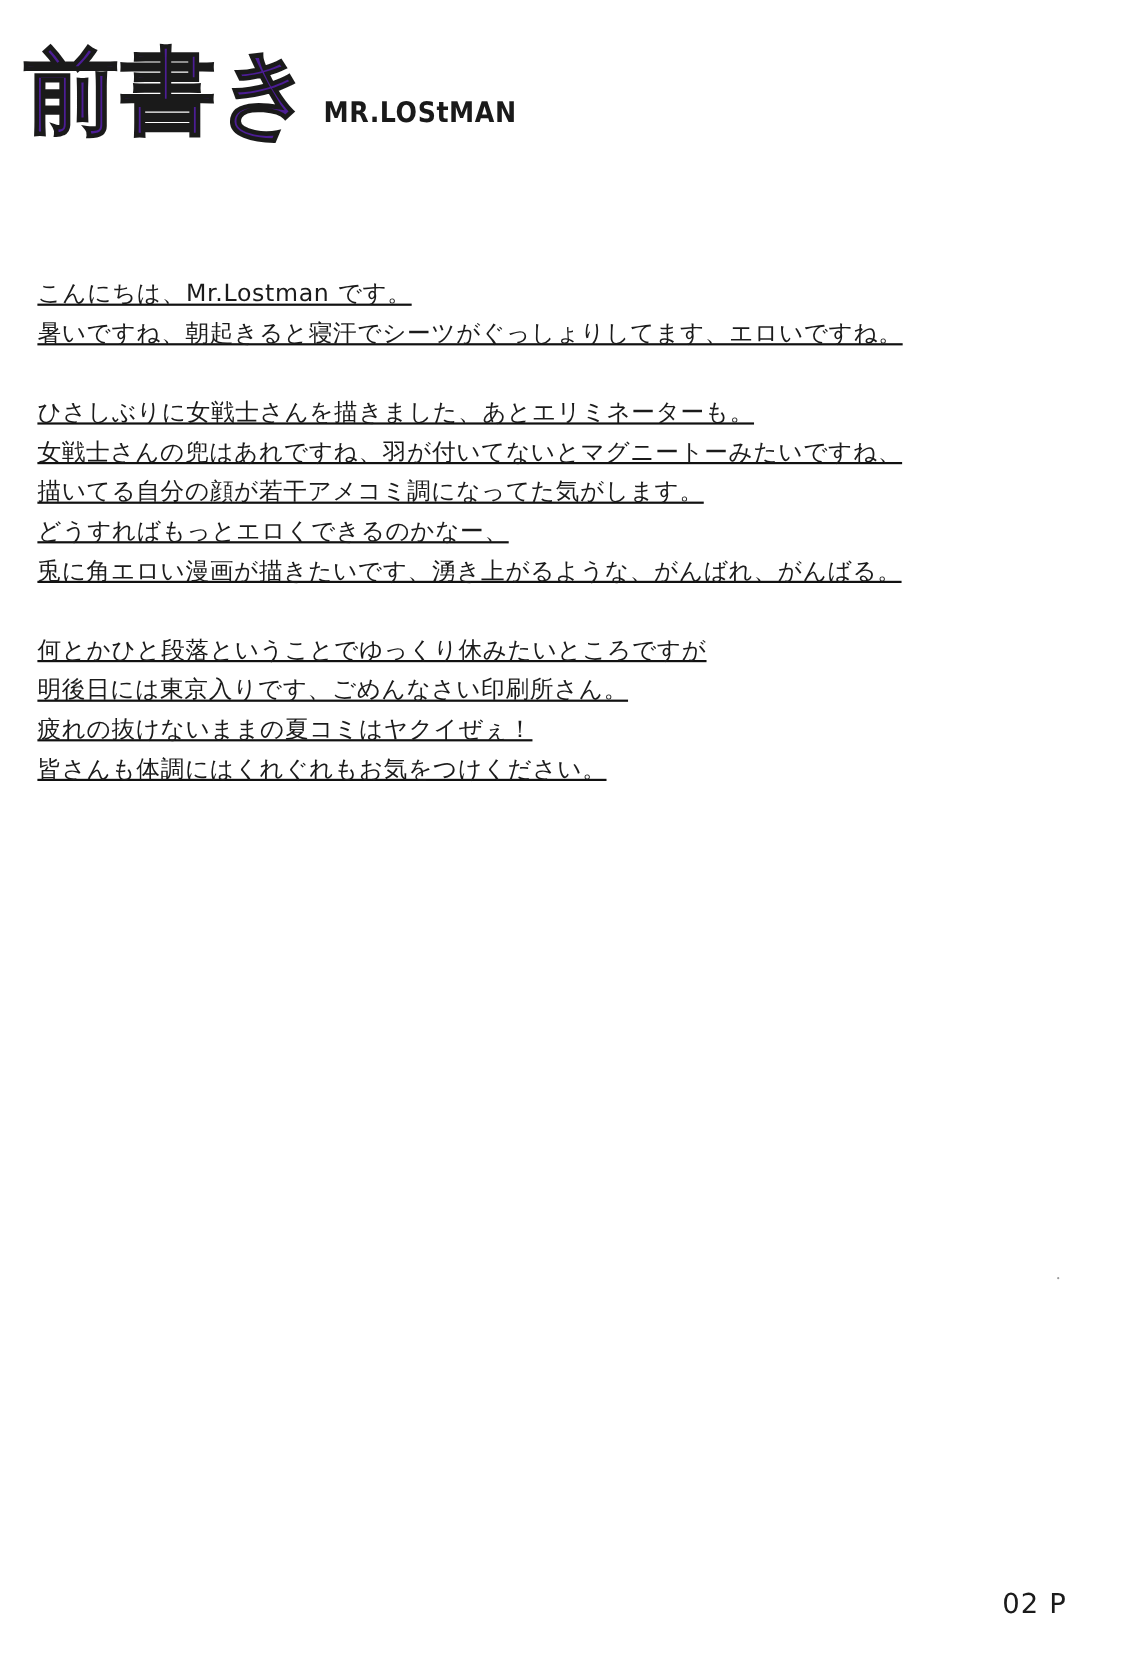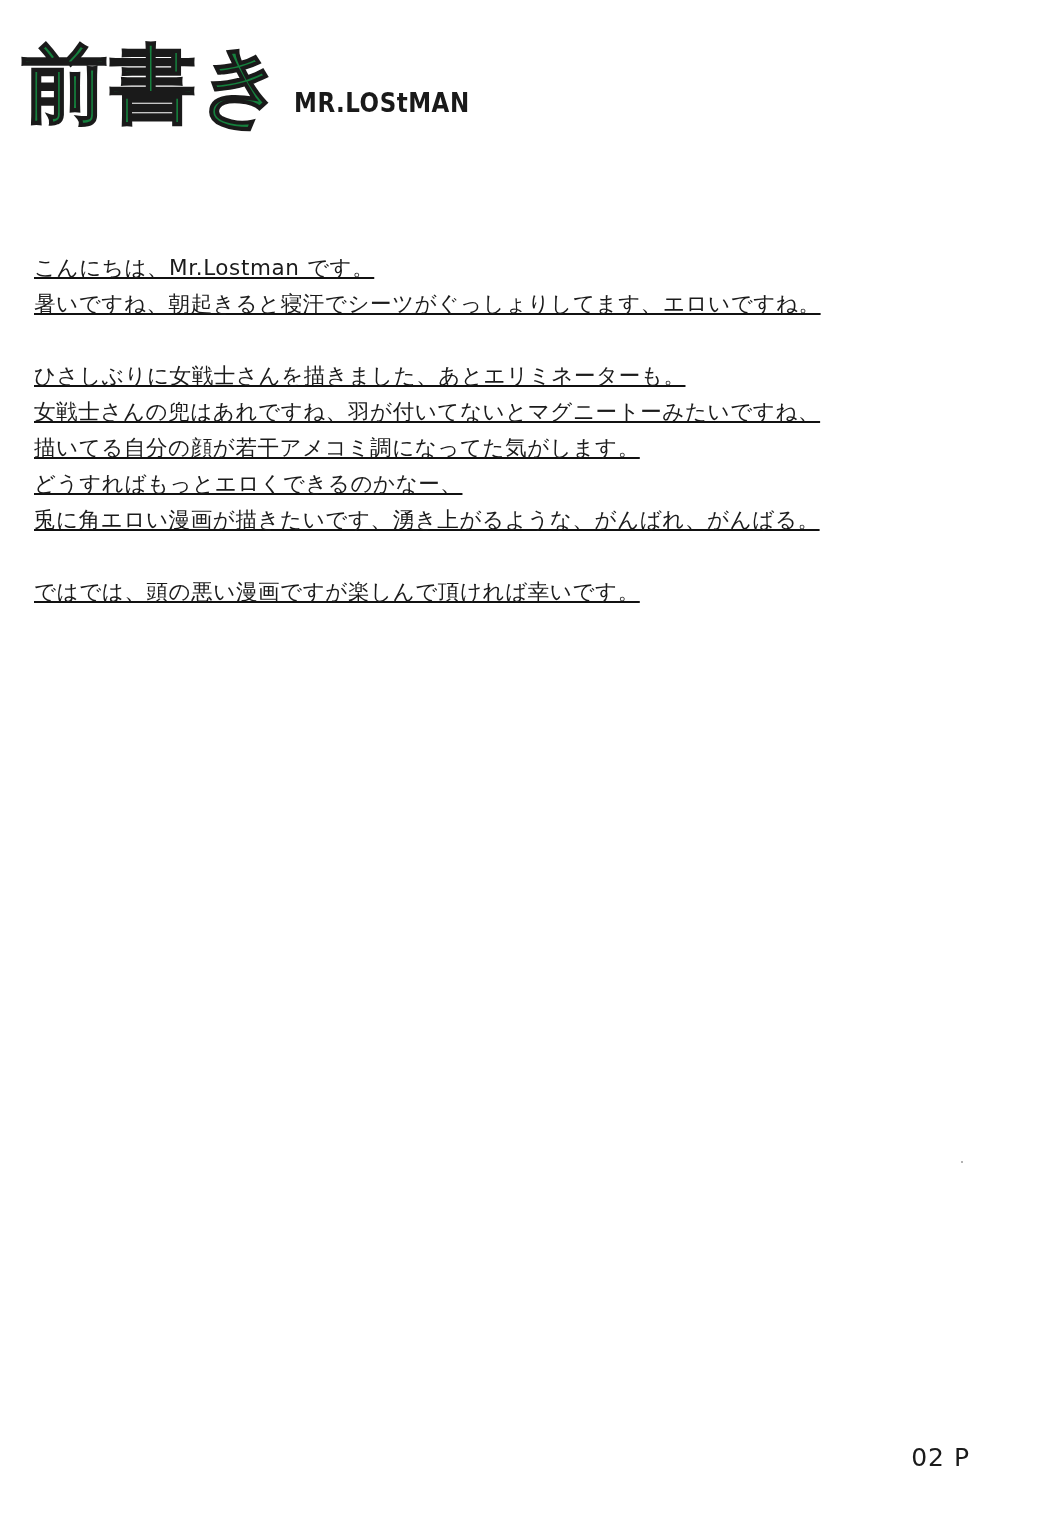--- a/index.html
+++ b/index.html
@@ -23,21 +23,21 @@
     top: 44px;
     display: flex;
     align-items: flex-end;
   }
   .title-main {
     font-family: "DejaVu Sans", sans-serif;
     font-size: 86px;
     line-height: 0.95;
     font-weight: 700;
     letter-spacing: 2px;
-    color: #15803d;
+    color: #4c1d95;
     -webkit-text-stroke: 1.5px #1a1a1a;
     white-space: nowrap;
   }
   .title-sub {
     font-family: "DejaVu Sans", sans-serif;
     font-size: 23px;
     font-weight: 700;
     letter-spacing: 0.5px;
     color: #1a1a1a;
     margin-left: 6px;
@@ -98,20 +98,23 @@
   </div>
 
   <div class="body-text">
     <p class="para">こんにちは、Mr.Lostman です。
 暑いですね、朝起きると寝汗でシーツがぐっしょりしてます、エロいですね。</p>
     <p class="para">ひさしぶりに女戦士さんを描きました、あとエリミネーターも。
 女戦士さんの兜はあれですね、羽が付いてないとマグニートーみたいですね、
 描いてる自分の顔が若干アメコミ調になってた気がします。
 どうすればもっとエロくできるのかなー、
 兎に角エロい漫画が描きたいです、湧き上がるような、がんばれ、がんばる。</p>
-    <p class="para">ではでは、頭の悪い漫画ですが楽しんで頂ければ幸いです。</p>
+    <p class="para">何とかひと段落ということでゆっくり休みたいところですが
+明後日には東京入りです、ごめんなさい印刷所さん。
+疲れの抜けないままの夏コミはヤクイぜぇ！
+皆さんも体調にはくれぐれもお気をつけください。</p>
   </div>
 
   <div class="speck"></div>
 
   <div class="page-number">02 P</div>
 
 </div>
 
 </body></html>

